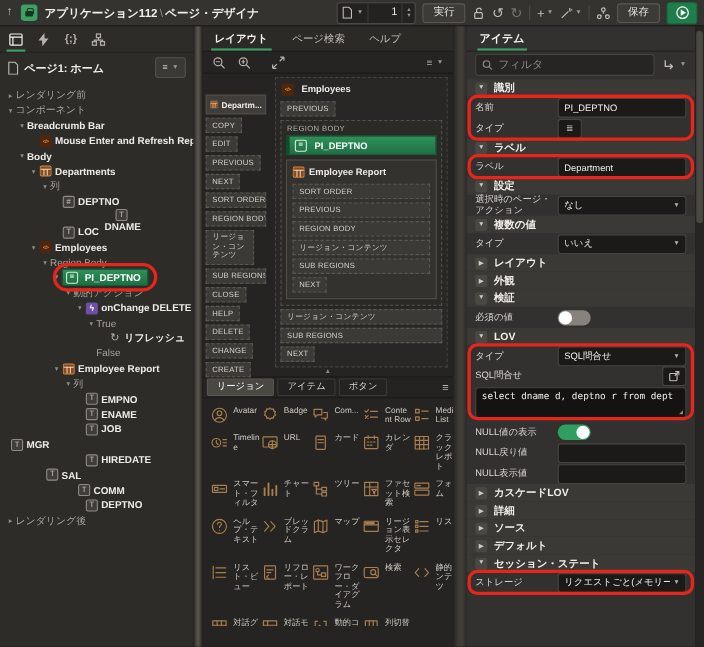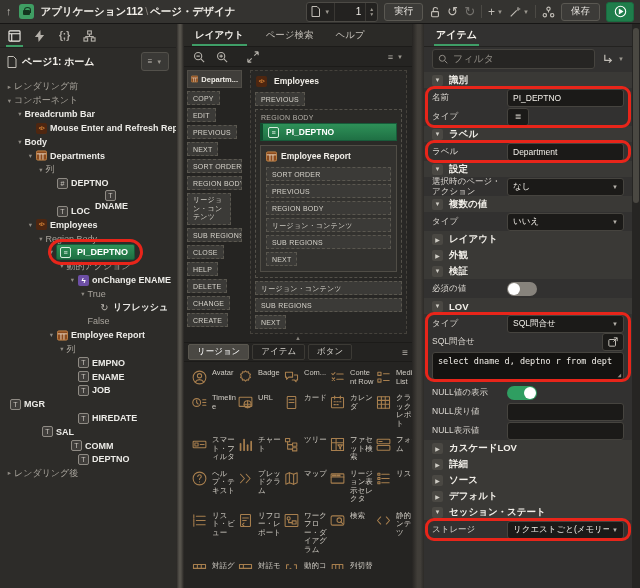--- a/index.html
+++ b/index.html
@@ -64,21 +64,21 @@
   .mtab{padding:0 11px;display:flex;align-items:center;font-size:9.5px;color:#c2beb7;position:relative}
   .mtab.active{color:#f7f4ef;font-weight:bold}
   .mtab.active::after{content:"";position:absolute;left:8px;right:8px;bottom:0;height:2px;background:#3f9e67}
   .mtools{height:19px;display:flex;align-items:center;gap:11px;padding:0 9px;border-bottom:1px solid #1c1b19;color:#b5b1aa}
   .mtools .right{margin-left:auto;display:flex;align-items:center;gap:2px;font-size:9px}
   .canvas{position:relative;height:275px;border-bottom:1px solid #1c1b19}
   .slot{width:fit-content;max-width:100%;box-sizing:border-box;padding:0 5px;height:14px;line-height:13px;margin-top:3px;
         background:#3b3a37;border:1px dashed #5a574f;color:#d5d2ca;font-size:7px;letter-spacing:.2px;white-space:nowrap;overflow:hidden}
   .slot.wide{width:100%}
   .slot.two{height:auto;line-height:8.5px;padding:2px 5px;white-space:normal;width:44px}
-  .deptcol{position:absolute;left:3px;top:3px;width:55px}
+  .deptcol{position:absolute;left:3px;top:19px;width:55px}
   .depthdr{height:16px;background:#403e3a;border:1px solid #504d47;display:flex;align-items:center;gap:3px;padding:0 3px;
            font-size:7.5px;font-weight:bold;color:#f0ede7;white-space:nowrap;overflow:hidden}
   .empcol{position:absolute;left:66px;top:3px;right:5px;border:1px dashed #45423c;padding:2px 4px 4px;box-sizing:border-box;background:#282725}
   .emphdr{height:16px;display:flex;align-items:center;gap:4px;font-size:8.5px;font-weight:bold;color:#f0ede7}
   .rbody{border:1px dashed #54514a;margin-top:3px;padding:2px 4px 5px;background:#2b2a27}
   .rblabel{font-size:7px;color:#b5b1a9;letter-spacing:.3px;padding:2px 1px}
   .itembar{height:16px;background:linear-gradient(#2e9158,#1f7044);border:1px solid #185b3a;border-left:3px solid #114a2d;
            display:flex;align-items:center;gap:4px;padding:0 4px;font-size:8.5px;font-weight:bold;color:#fff}
   .reportbox{border:1px solid #504d46;background:#33322f;margin-top:4px;padding:2px 5px 5px}
   .canvas-handle{position:absolute;left:50%;bottom:1px;transform:translateX(-50%);color:#8a867f;font-size:6px}
@@ -282,21 +282,21 @@
           <span>PI_DEPTNO</span>
         </span>
       </div>
       <div class="trow muted" style="padding-left: 57.5px;">
         <span class="tchev">▾</span>
         <span>動的アクション</span>
       </div>
       <div class="trow" style="padding-left: 68px;">
         <span class="tchev">▾</span>
         <span class="tic bolt">ϟ</span>
-        <span>onChange ENAME</span>
+        <span>onChange DELETE</span>
       </div>
       <div class="trow muted" style="padding-left: 78.5px;">
         <span class="tchev">▾</span>
         <span>True</span>
       </div>
       <div class="trow" style="padding-left: 89px;">
         <span class="tchev"></span>
         <span class="tic refresh">↻</span>
         <span>リフレッシュ</span>
       </div>

